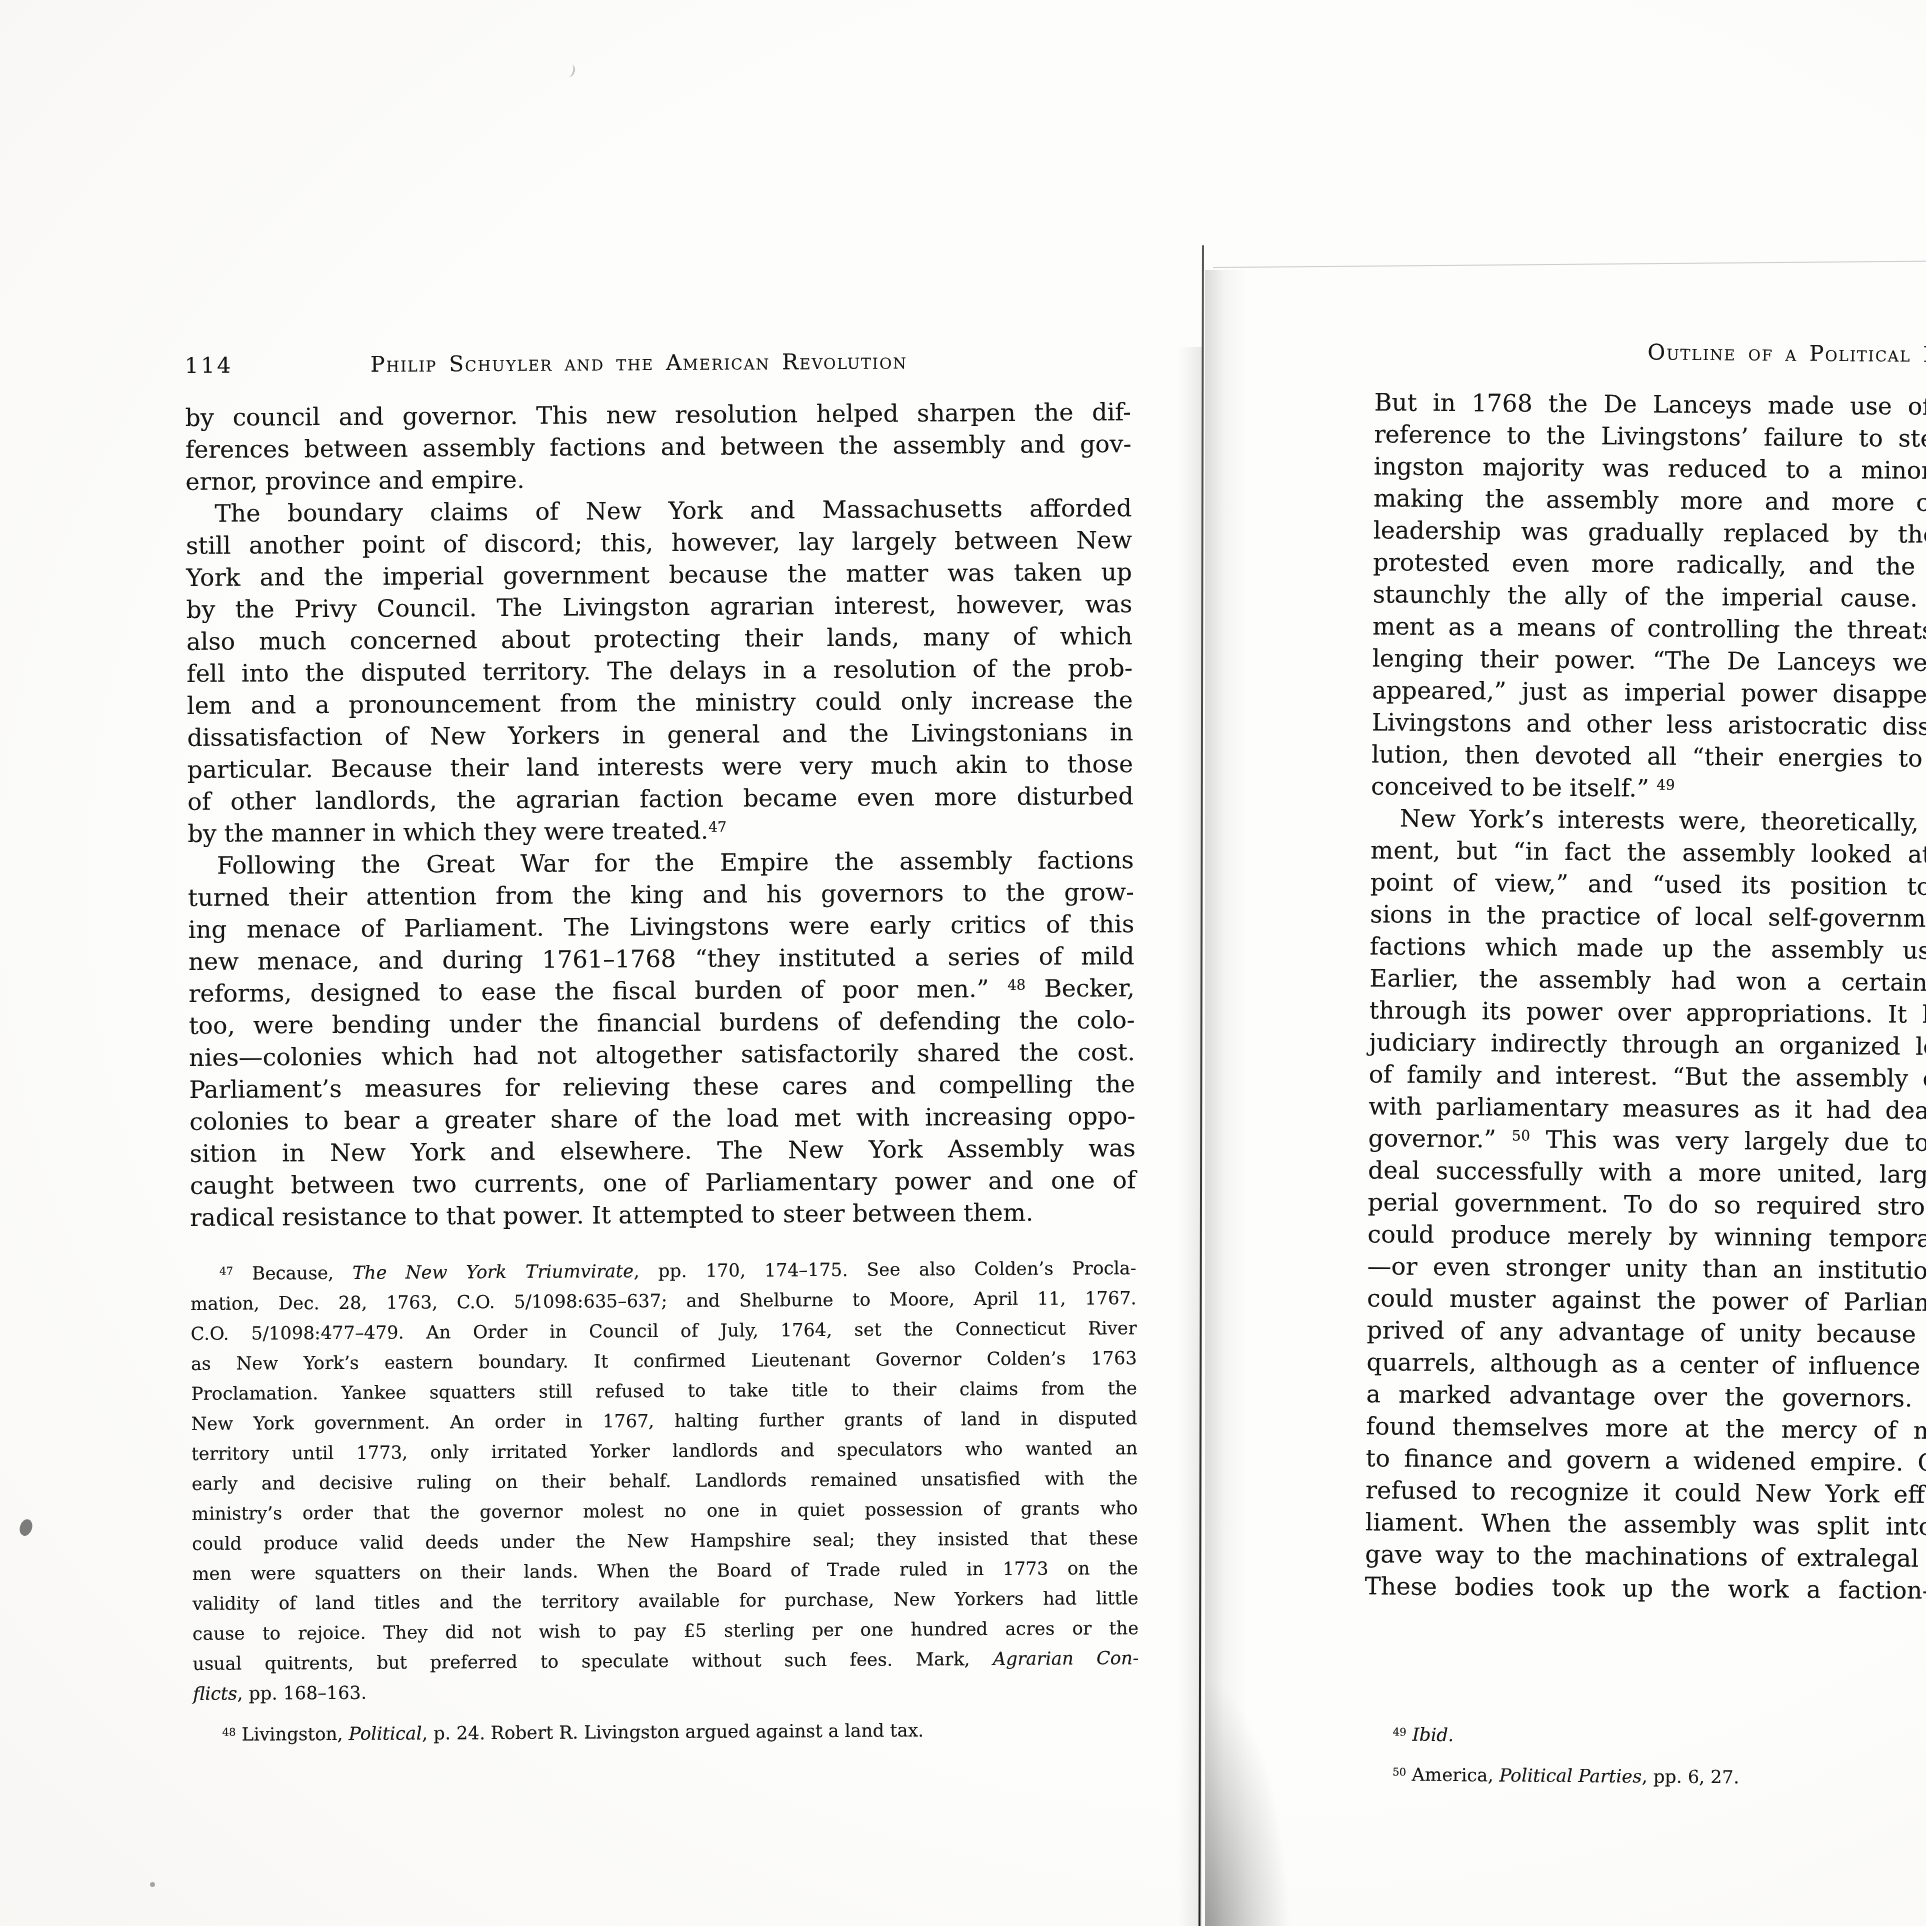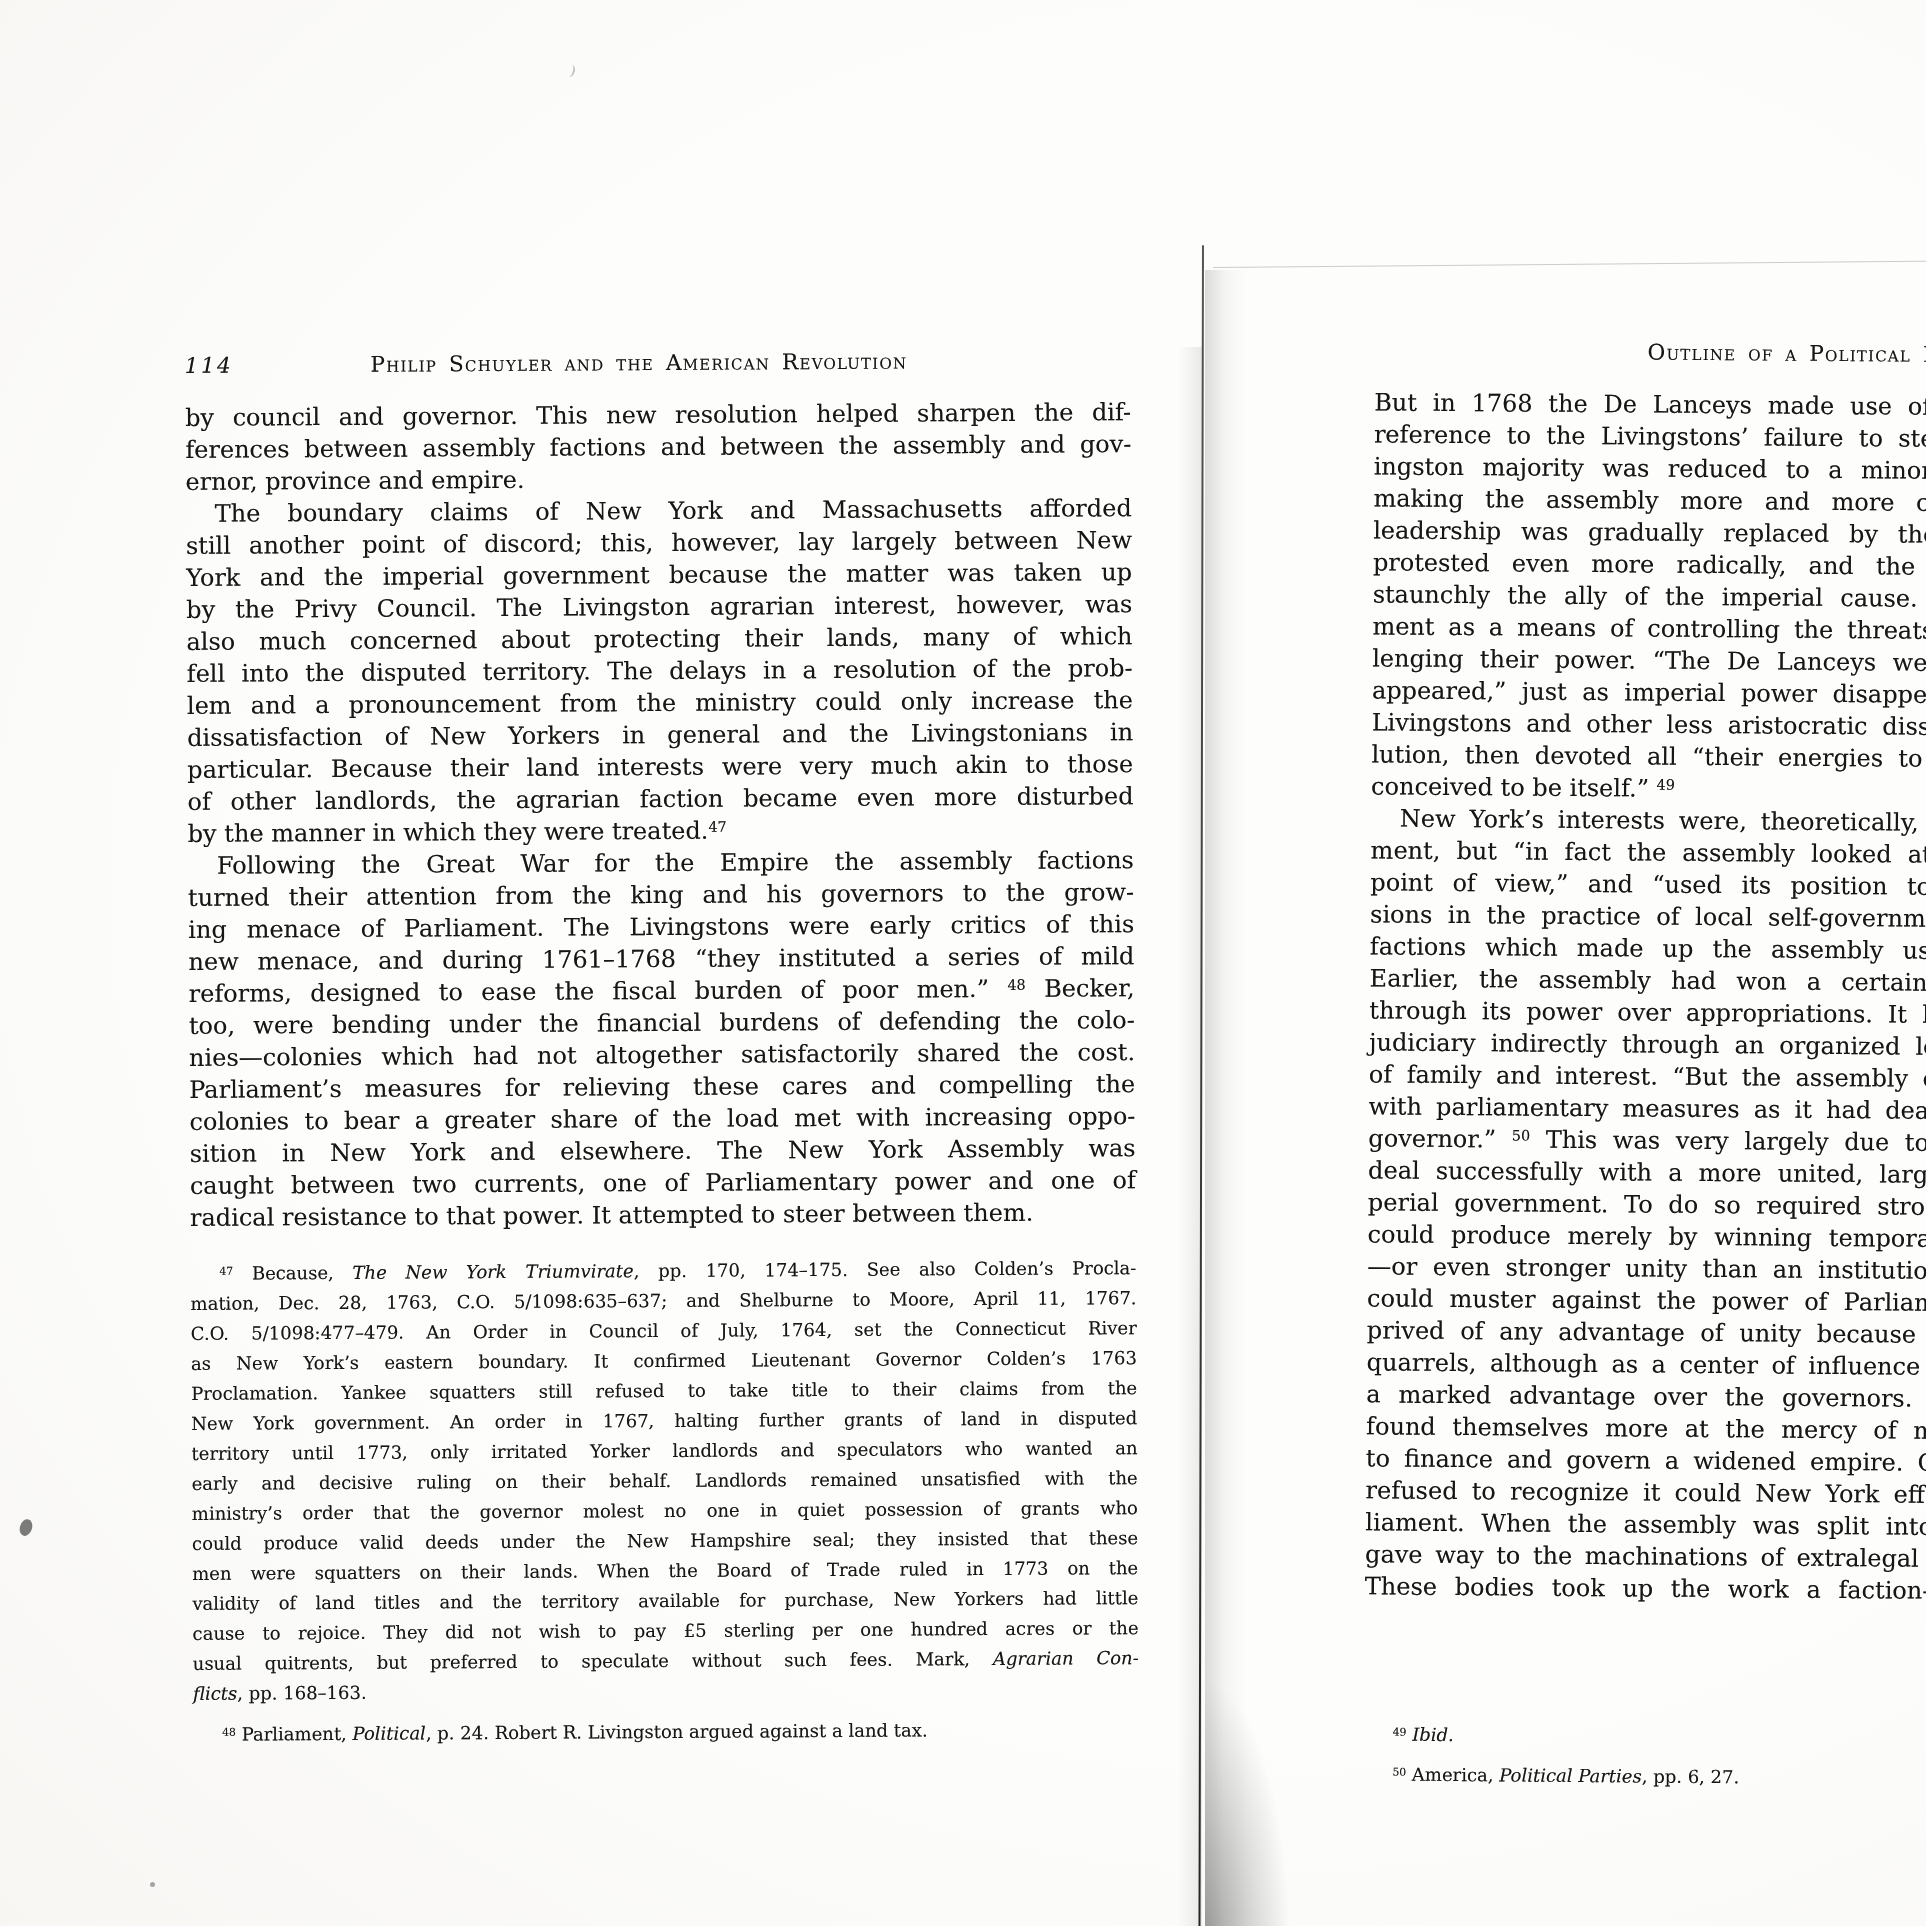--- a/index.html
+++ b/index.html
@@ -21,21 +21,21 @@
   .page.right { left: 1369px; top: 340px; width: 921px; transform: rotate(0.45deg); }
 
   .pagehead {
     position: relative; height: 28.5px;
     font-size: 21.6px; line-height: 28.5px;
     font-variant: small-caps;
     letter-spacing: 1.2px; word-spacing: 3.9px;
     white-space: nowrap;
   }
   .pagehead .pgnum { position: absolute; top: 0; font-variant: normal; letter-spacing: 2.3px; }
-  .left  .pagehead .pgnum { left: 0; font-style: italic; }
+  .left  .pagehead .pgnum { left: 0; }
   .runtitle { display: block; text-align: center; }
   .left .runtitle { transform: translateX(-19px); }
 
   .bodytext { margin-top: 21px; font-size: 24px; line-height: 32px; }
   .footnotes { font-size: 18px; line-height: 30px; }
   .left  .footnotes { margin-top: 25.4px; }
   .right .footnotes { margin-top: 117px; }
 
   .line { text-align: justify; text-align-last: justify; text-justify: inter-word; }
   .line.last { text-align-last: left; }
@@ -118,21 +118,21 @@
         <div class="line"><span>New York government. An order in 1767, halting further grants of land in disputed</span></div>
         <div class="line"><span>territory until 1773, only irritated Yorker landlords and speculators who wanted an</span></div>
         <div class="line"><span>early and decisive ruling on their behalf. Landlords remained unsatisfied with the</span></div>
         <div class="line"><span>ministry’s order that the governor molest no one in quiet possession of grants who</span></div>
         <div class="line"><span>could produce valid deeds under the New Hampshire seal; they insisted that these</span></div>
         <div class="line"><span>men were squatters on their lands. When the Board of Trade ruled in 1773 on the</span></div>
         <div class="line"><span>validity of land titles and the territory available for purchase, New Yorkers had little</span></div>
         <div class="line"><span>cause to rejoice. They did not wish to pay £5 sterling per one hundred acres or the</span></div>
         <div class="line"><span>usual quitrents, but preferred to speculate without such fees. Mark, </span><span class="it">Agrarian Con-</span></div>
         <div class="line last"><span class="it">flicts</span><span>, pp. 168–163.</span></div>
-        <div class="line last ind gap"><sup>48</sup><span> Parliament, </span><span class="it">Political</span><span>, p. 24. Robert R. Livingston argued against a land tax.</span></div>
+        <div class="line last ind gap"><sup>48</sup><span> Livingston, </span><span class="it">Political</span><span>, p. 24. Robert R. Livingston argued against a land tax.</span></div>
       </div>
   </div>
 
   <div class="page right">
     <div class="pagehead">
       <span class="runtitle">Outline of a Political Heritage</span>
 
     </div>
     <div class="bodytext">
         <div class="line"><span>But in 1768 the De Lanceys made use of the position by an oblique</span></div>

